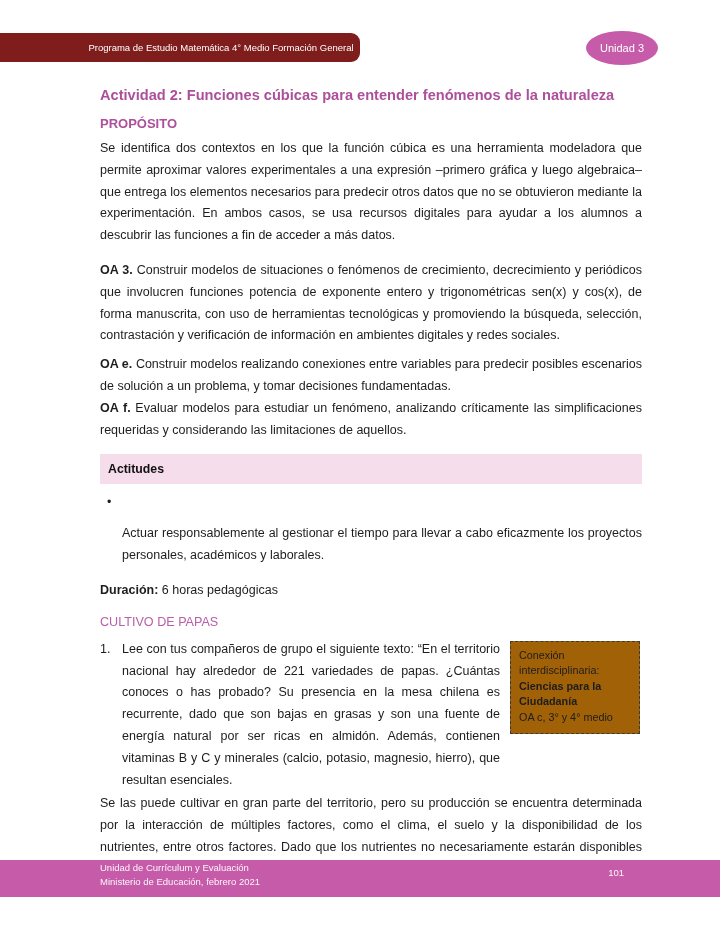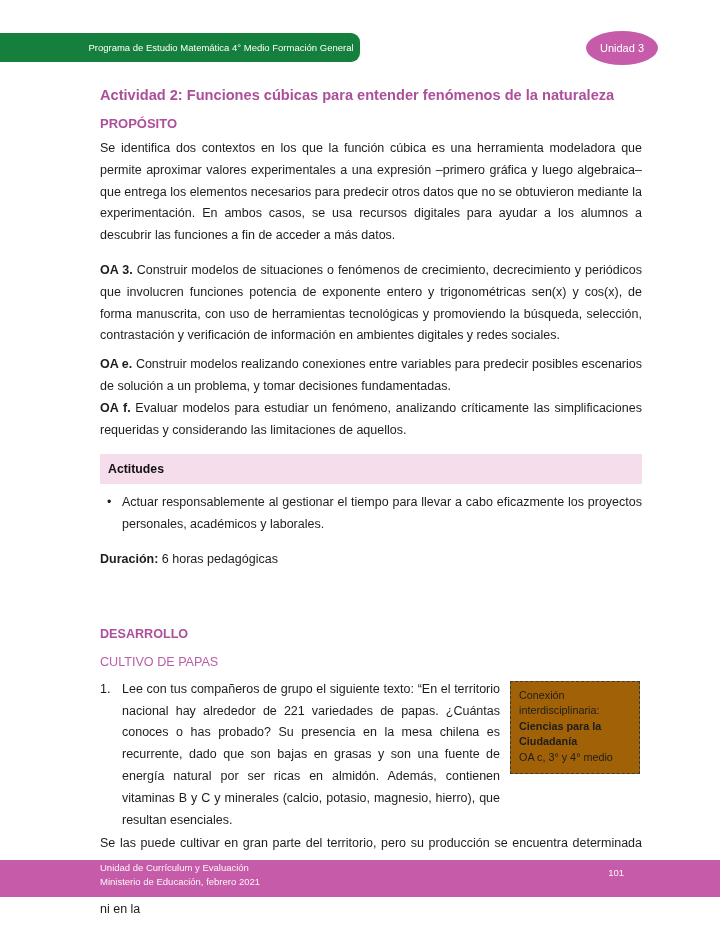--- a/index.html
+++ b/index.html
@@ -3,21 +3,21 @@
 <meta charset="utf-8">
 <style>
   * { box-sizing: border-box; }
   html,body { margin:0; padding:0; }
   body {
     width:720px; height:932px; position:relative; background:#ffffff;
     font-family:"Liberation Sans", sans-serif; color:#1d1d1d; overflow:hidden;
   }
   .header-bar {
     position:absolute; left:0; top:33px; width:360px; height:29px;
-    background:#15803d; border-radius:0 9px 9px 0;
+    background:#7f1d1d; border-radius:0 9px 9px 0;
     color:#fff; font-size:9.5px; line-height:29px; text-align:center;
     padding-left:82px;
   }
   .unit-badge {
     position:absolute; left:586px; top:31px; width:72px; height:34px;
     background:#c65ca9; border-radius:50%;
     color:#fff; font-size:11px; display:flex; align-items:center; justify-content:center;
   }
   .content {
     position:absolute; left:100px; top:86px; width:542px;
@@ -30,21 +30,21 @@
     margin:11px 0 0; background:#f6ddec; height:30px; line-height:30px;
     font-weight:bold; font-size:12.3px; color:#111; padding-left:8px; text-align:left;
   }
   .oa-p { margin:0; }
   .oa-first { margin-top:13px; }
   .oa-second { margin-top:7px; }
   .oa-label { font-weight:bold; }
   .banner-2 { margin-top:13px; }
   .bullet-row { display:flex; margin:8px 0 0; }
   .bullet-marker { width:22px; padding-left:7px; flex:none; text-align:left; }
-  .bullet-text { flex:1; text-align:justify; }
+  .bullet-text { flex:1; text-align:justify;margin-top:31px; }
   .duracion { margin:13px 0 0; text-align:left; }
   .duracion-label { font-weight:bold; }
   .desarrollo-heading { font-size:12.6px; line-height:15px; font-weight:bold; color:#ad4f9b; margin:56px 0 0; text-align:left; }
   .cultivo-heading { font-size:12.6px; line-height:15px; font-weight:normal; color:#b75fa8; margin:13px 0 0; text-align:left; }
   .item1 { position:relative; margin-top:9px; min-height:100px; }
   .item1-first { display:flex; width:400px; }
   .item1-number { width:22px; flex:none; text-align:left; }
   .item1-text { width:378px; text-align:justify; }
   .sidebar-box {
     position:absolute; top:2px; right:2px; width:130px;
@@ -86,21 +86,20 @@
     <span>Actitudes</span>
   </div>
 
   <div class="bullet-row">
     <span class="bullet-marker">•</span>
     <span class="bullet-text">Actuar responsablemente al gestionar el tiempo para llevar a cabo eficazmente los proyectos personales, académicos y laborales.</span>
   </div>
 
   <p class="duracion"><span class="duracion-label">Duración:</span><span> 6 horas pedagógicas</span></p>
 
-  <h2 class="desarrollo-heading">DESARROLLO</h2>
   <h3 class="cultivo-heading">CULTIVO DE PAPAS</h3>
 
   <div class="item1">
     <div class="item1-first">
       <span class="item1-number">1.</span>
       <span class="item1-text">Lee con tus compañeros de grupo el siguiente texto: “En el territorio nacional hay alrededor de 221 variedades de papas. ¿Cuántas conoces o has probado? Su presencia en la mesa chilena es recurrente, dado que son bajas en grasas y son una fuente de energía natural por ser ricas en almidón. Además, contienen vitaminas B y C y minerales (calcio, potasio, magnesio, hierro), que resultan esenciales.</span>
     </div>
     <div class="sidebar-box">
       <div>Conexión</div>
       <div>interdisciplinaria:</div>

